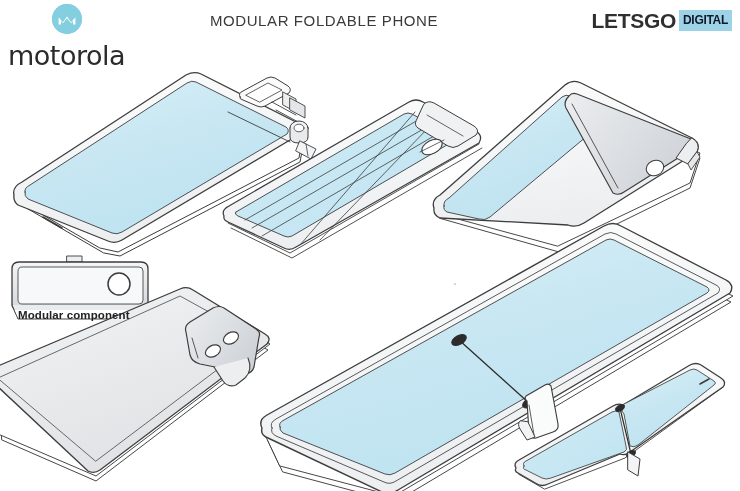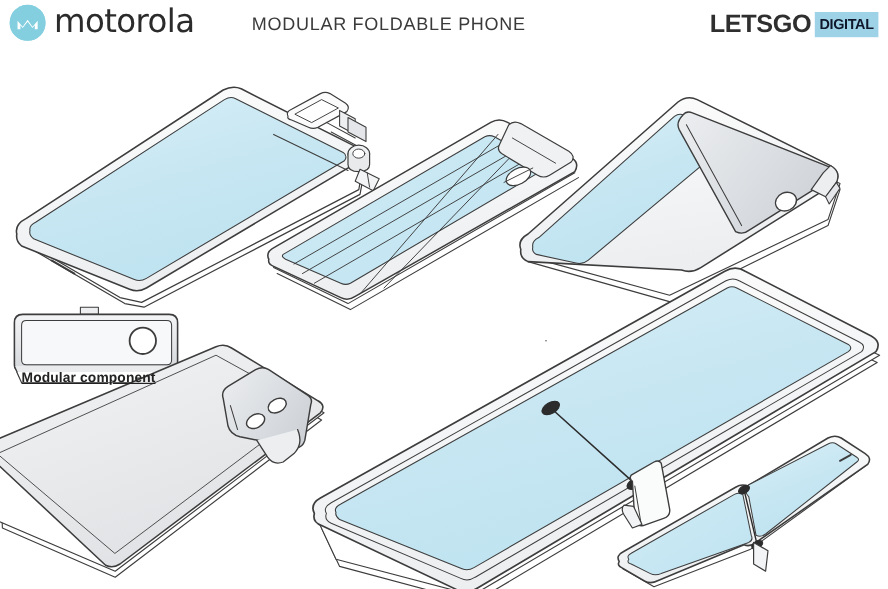--- a/index.html
+++ b/index.html
@@ -6,38 +6,38 @@
   body{
     width:740px;height:491px;overflow:hidden;
     background:#ffffff;
     font-family:"Liberation Sans", sans-serif;
     position:relative;
   }
   #page{position:relative;width:740px;height:491px;background:#fff;}
 
   
   .header{position:absolute;left:0;top:0;width:740px;height:44px;}
-  .brand{position:absolute;left:8px;top:4px;display:flex;align-items:center;gap:7px;}
+  .brand{position:absolute;left:8px;top:4px;display:flex;align-items:center;gap:7px;flex-direction:column;}
   .brand-mark{width:30px;height:30px;border-radius:50%;background:#83cfe0;display:block;}
   .brand-name{font-size:27px;font-weight:400;color:#2b2b2b;letter-spacing:-0.5px;line-height:30px;
     font-family:"DejaVu Sans", sans-serif;}
   .doc-title{position:absolute;left:0;top:12px;width:648px;text-align:center;
     font-size:15px;font-weight:400;letter-spacing:0.6px;color:#3a3a3a;}
   .wm{position:absolute;right:8px;top:10px;display:flex;align-items:stretch;height:21px;}
   .wm-a{font-size:21px;font-weight:700;color:#2f2f2f;letter-spacing:-0.3px;line-height:21px;padding-right:3px;}
   .wm-b{font-size:12px;font-weight:700;color:#0f172a;letter-spacing:-0.3px;line-height:21px;
     background:#9ed2e6;padding:0 4px;}
 
   
   .canvas{position:absolute;left:0;top:40px;width:740px;height:451px;}
   .canvas svg{display:block;}
 
   
   .caption{position:absolute;left:18px;top:309px;font-size:11.5px;font-weight:700;
-    color:#222;letter-spacing:0.1px;text-decoration:underline;}
+    color:#222;letter-spacing:0.1px;}
 </style>
 </head>
 <body>
 
 <div id="page">
 
   <div class="header">
 
     <div class="brand">
       <span class="brand-mark">

